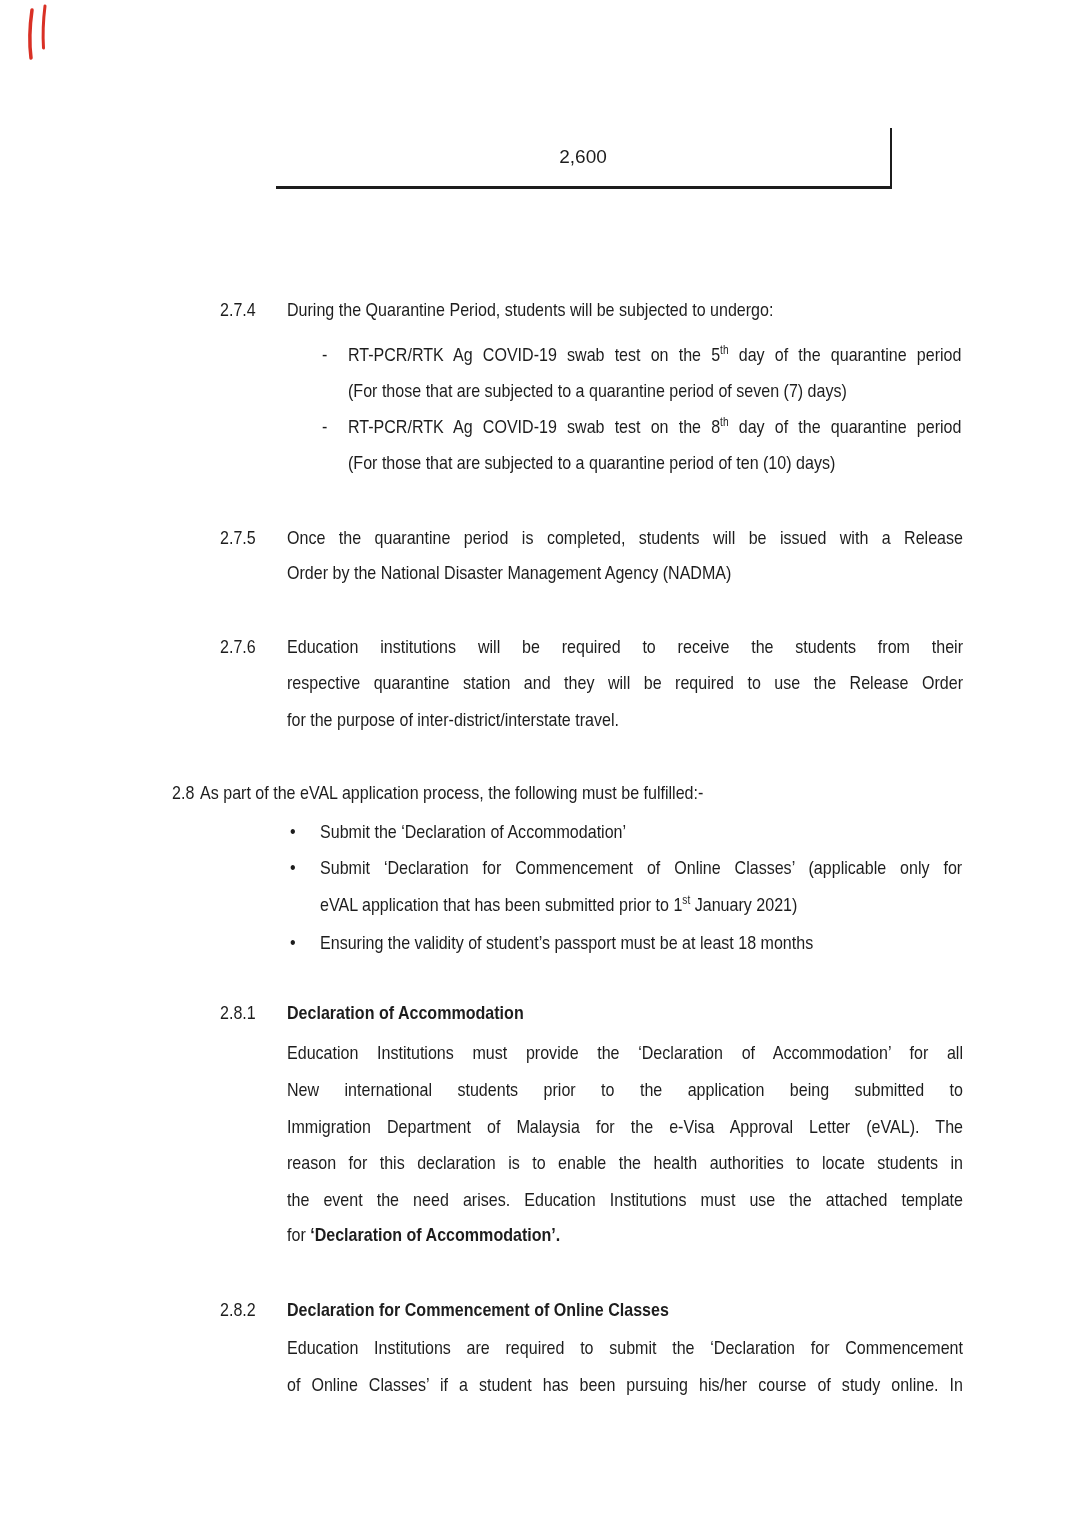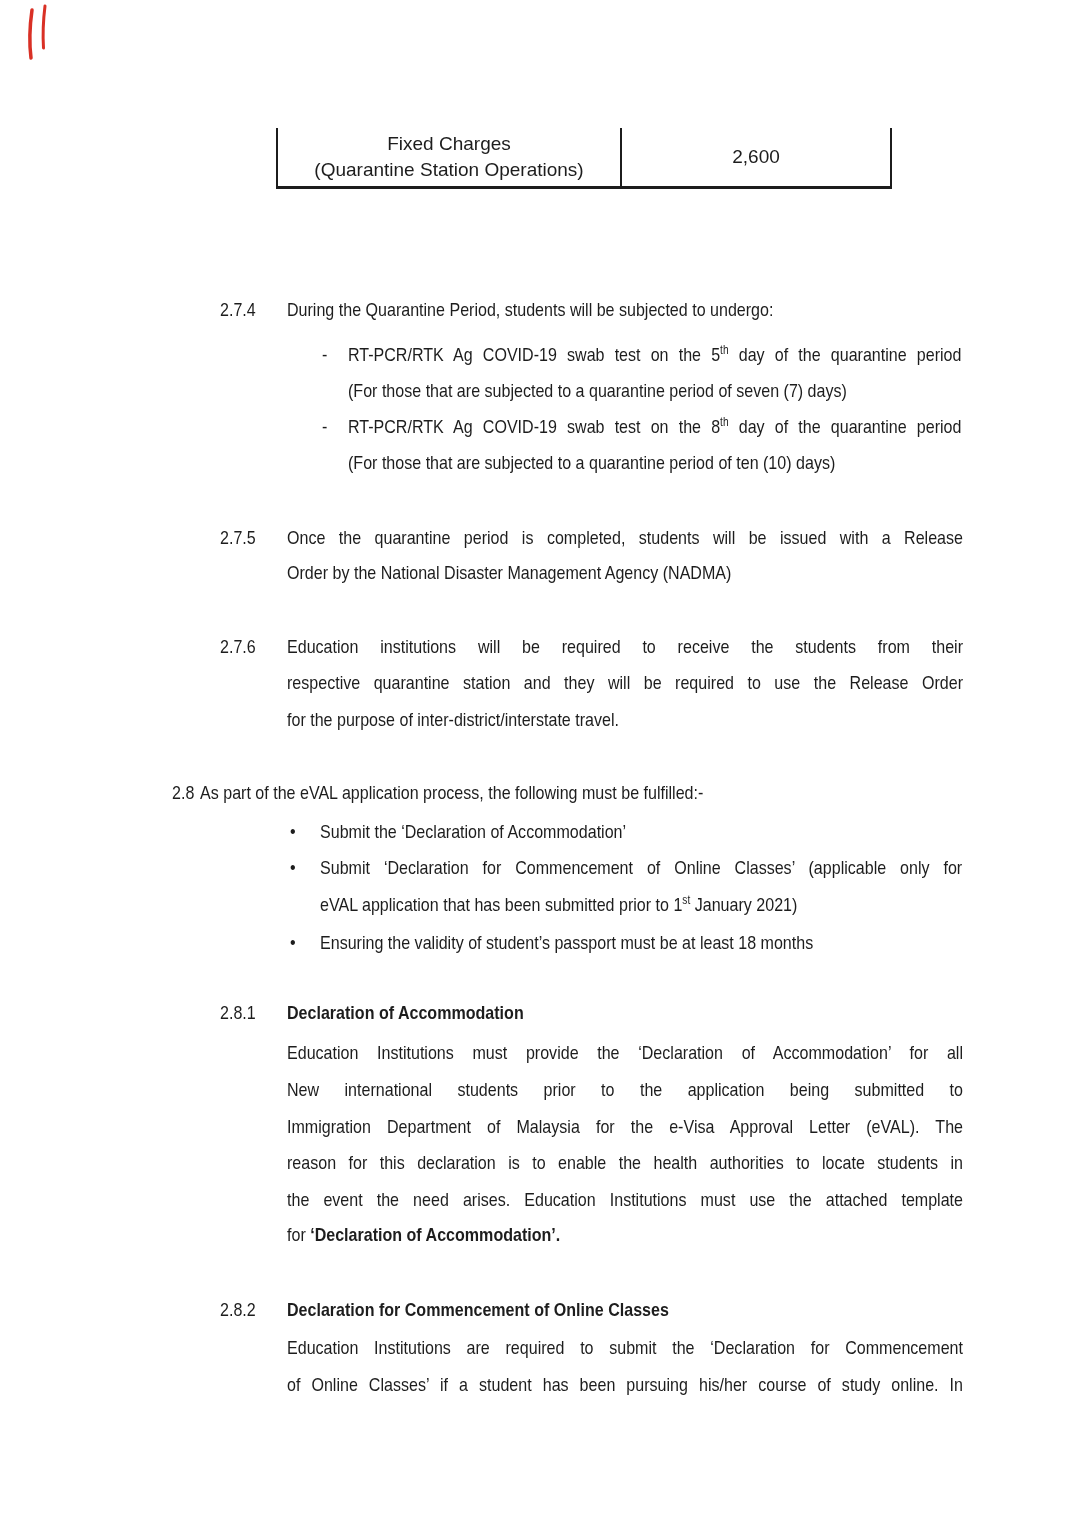--- a/index.html
+++ b/index.html
@@ -25,24 +25,20 @@
 <body>
 
 <div class="page">
 
   <svg class="redmark" width="36" height="62" viewBox="0 0 36 62">
     <path d="M10 8 C 8 22, 7 40, 9 56" stroke="#d93025" stroke-width="3.5" fill="none" stroke-linecap="round"></path>
     <path d="M23 4 C 21.5 16, 20.5 30, 21.5 46" stroke="#d93025" stroke-width="3" fill="none" stroke-linecap="round"></path>
   </svg>
 
   <div class="qtable">
-    <div class="cell cell-label">
-      <div>Fixed Charges</div>
-      <div>(Quarantine Station Operations)</div>
-    </div>
     <div class="cell cell-amount">
       <span>2,600</span>
     </div>
   </div>
 
   <div class="t" style="left:220px;top:291px">2.7.4</div>
   <div class="t" style="left:287px;top:291px;width:900px">During the Quarantine Period, students will be subjected to undergo:</div>
 
   <div class="t" style="left:322px;top:336px">-</div>
   <div class="t just" style="left:348px;top:336px;width:726px"><span>RT-PCR/RTK Ag COVID-19 swab test on the 5</span><sup>th</sup><span> day of the quarantine period</span></div>

